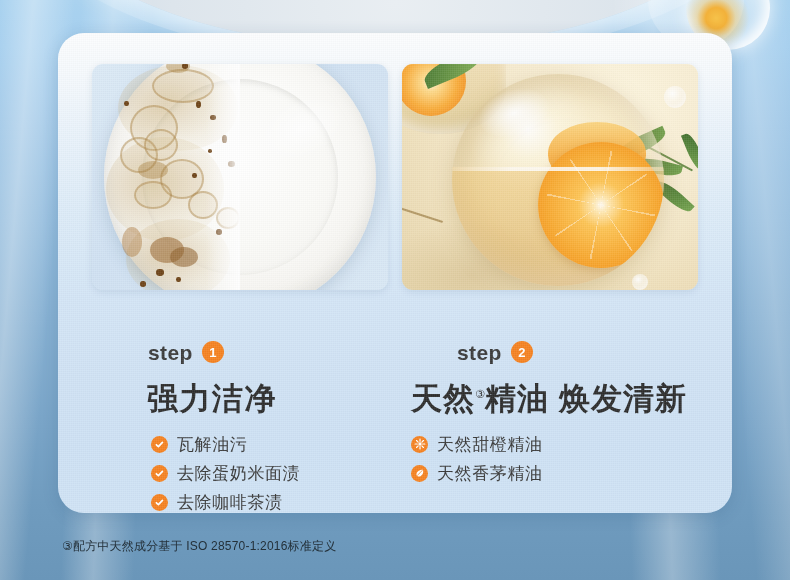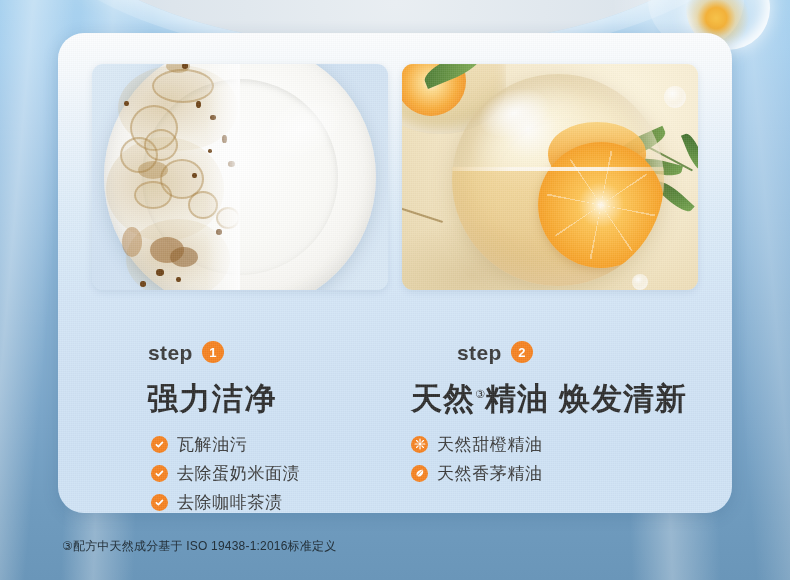--- a/index.html
+++ b/index.html
@@ -630,15 +630,15 @@
             </span>
             <span class="bullet-text">天然香茅精油</span>
           </div>
         </div>
       </div>
 
     </div>
     <div class="card-texture"></div>
   </div>
 
-  <div id="footnote">③配方中天然成分基于 ISO 19438-1:2016标准定义</div>
+  <div id="footnote">③配方中天然成分基于 ISO 28570-1:2016标准定义</div>
 
 </div>
 
 </body></html>

